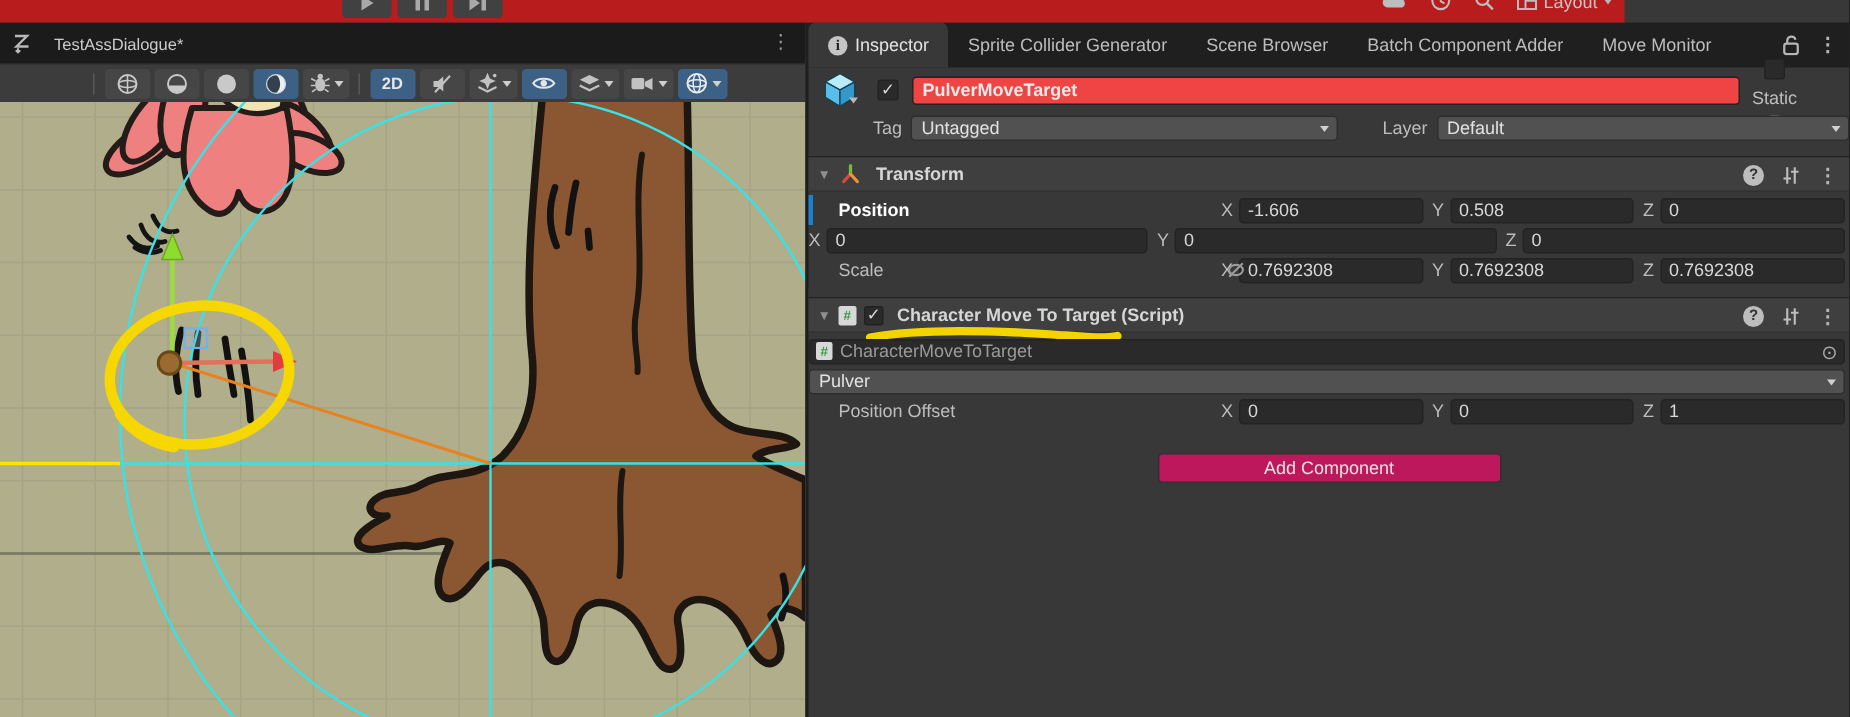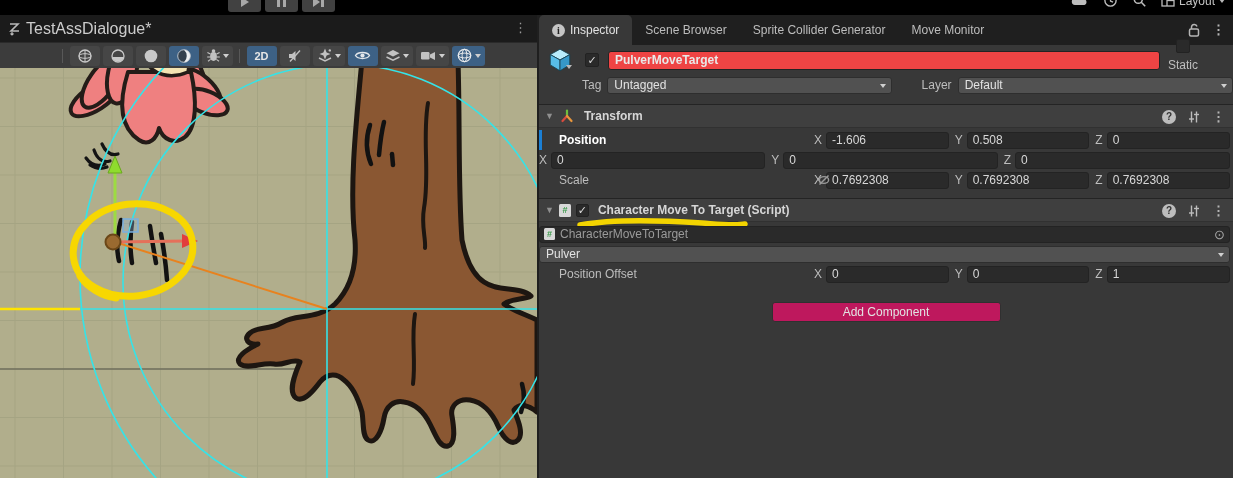--- a/index.html
+++ b/index.html
@@ -1,35 +1,35 @@
 <!DOCTYPE html>
 <html><head>
 <meta charset="utf-8">
 <style>
   html,body{margin:0;padding:0;background:#111;}
   *{box-sizing:border-box;font-family:"Liberation Sans",sans-serif;}
   .screen{position:relative;width:1233px;height:478px;background:#383838;overflow:hidden;color:#c8c8c8;font-size:12px;}
 
   
-  .top-strip{position:absolute;left:0;top:0;width:1233px;height:15px;background:#000000;overflow:hidden;z-index:5;}
+  .top-strip{position:absolute;left:0;top:0;width:1083px;height:15px;background:#b91c1c;overflow:hidden;z-index:5;}
   .play-group{position:absolute;left:228px;top:-8px;display:flex;gap:4px;}
   .pbtn{width:33px;height:20px;background:#414141;border-radius:3px;display:flex;align-items:center;justify-content:center;}
   .tri{width:0;height:0;border-left:8px solid #a9a9a9;border-top:5px solid transparent;border-bottom:5px solid transparent;}
   .pause-bars{display:flex;gap:3px;}
   .pause-bars i{width:3px;height:10px;background:#a9a9a9;display:block;}
   .step{display:flex;align-items:center;gap:1px;}
   .step .bar{width:2.5px;height:10px;background:#a9a9a9;display:block;}
   .tr-icons{position:absolute;right:8px;top:-7px;display:flex;align-items:center;gap:14px;color:#c4c4c4;}
   .layout-group{display:flex;align-items:center;gap:4px;font-size:12px;}
   .caret{width:0;height:0;border-left:3.5px solid transparent;border-right:3.5px solid transparent;border-top:4px solid #b9b9b9;display:inline-block;}
 
   
   .left-panel{position:absolute;left:0;top:15px;width:537px;height:463px;}
   .scene-tabrow{position:relative;height:27px;background:#1b1b1b;display:flex;align-items:center;padding:0 8px;}
-  .scene-tab{display:flex;align-items:center;gap:5px;color:#cccccc;font-size:16px;}
+  .scene-tab{display:flex;align-items:flex-end;gap:15px;color:#cccccc;font-size:11px;}
   .tabrow-kebab{position:absolute;right:10px;top:5px;color:#9a9a9a;font-size:13px;letter-spacing:0;}
   .scene-toolbar{position:relative;height:26px;background:#3c3c3c;display:flex;align-items:center;border-top:1px solid #2a2a2a;}
   .tb-sep{width:1px;height:14px;background:#585858;margin:0 5px;}
   .tb-sep.first{margin-left:62px;}
   .tbtn{height:20px;min-width:30px;background:#464646;border-radius:3px;margin:0 1.5px;display:flex;align-items:center;justify-content:center;gap:2px;padding:0 4px;}
   .tbtn.active{background:#3d6185;}
   .tbtn .caret{border-top-color:#cfcfcf;}
   .tb-2d{font-size:11px;font-weight:bold;color:#e6e6e6;}
   .scene-view{position:relative;width:537px;height:410px;background:#b1ae8c;overflow:hidden;}
 
@@ -341,24 +341,27 @@
     </div>
   </div>
 
   <div class="right-panel">
     <div class="insp-tabs">
       <div class="insp-tab active">
         <span class="info-circle">i</span>
         <span>Inspector</span>
       </div>
       <div class="insp-tab">
+          <span>Sprite Collider Generator</span>
+        </div>
+      <div class="insp-tab">
           <span>Scene Browser</span>
         </div>
       <div class="insp-tab">
-          <span>Sprite Collider Generator</span>
+          <span>Batch Component Adder</span>
         </div>
       <div class="insp-tab">
           <span>Move Monitor</span>
         </div>
       <div class="insp-tools">
         <svg class="iconsvg" width="12" height="14" viewBox="0 0 12 14">
             <rect x="1.5" y="6" width="9" height="7" rx="1.5" fill="none" stroke="#b5b5b5" stroke-width="1.5"></rect>
             <path d="M 3.5,6 L 3.5,4 A 2.8,2.8 0 0 1 9,3.5" fill="none" stroke="#b5b5b5" stroke-width="1.5"></path>
           </svg>
         <span class="kebab">⋮</span>

